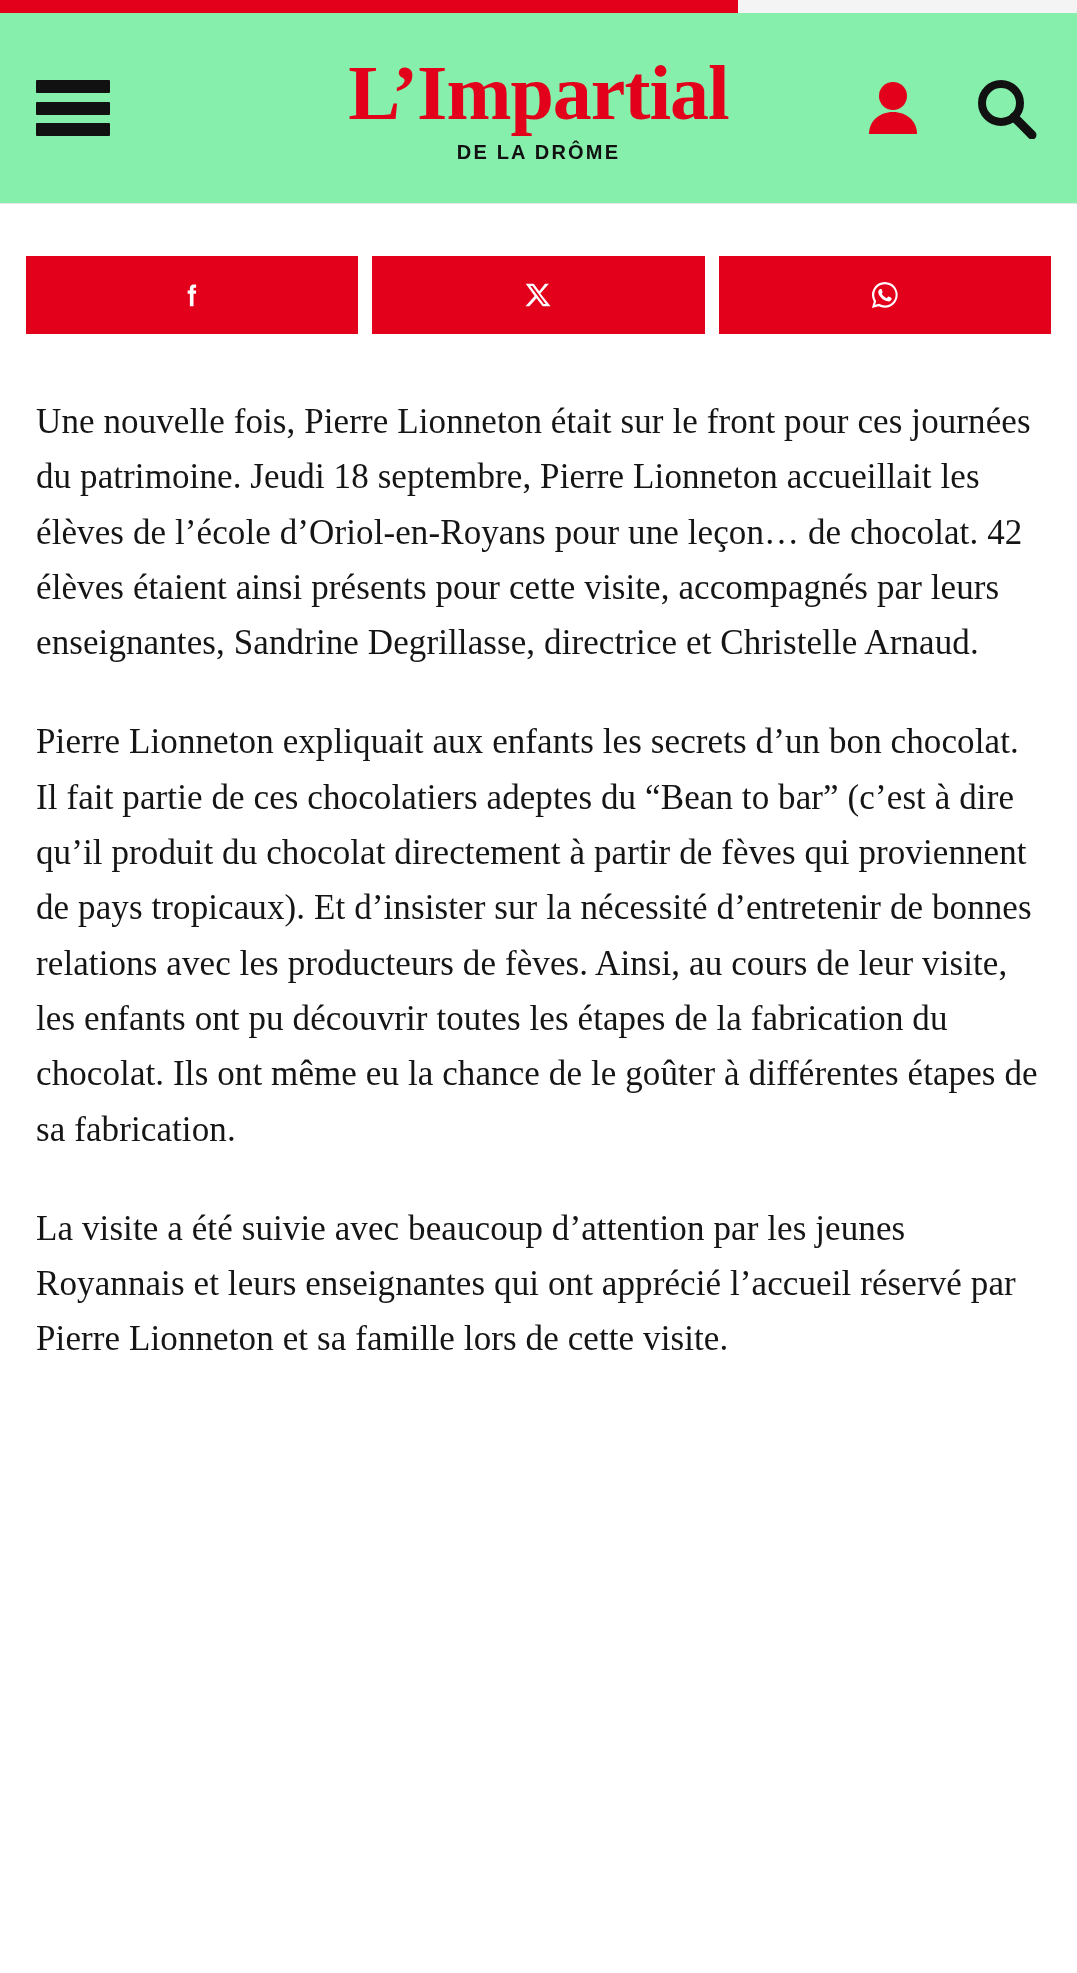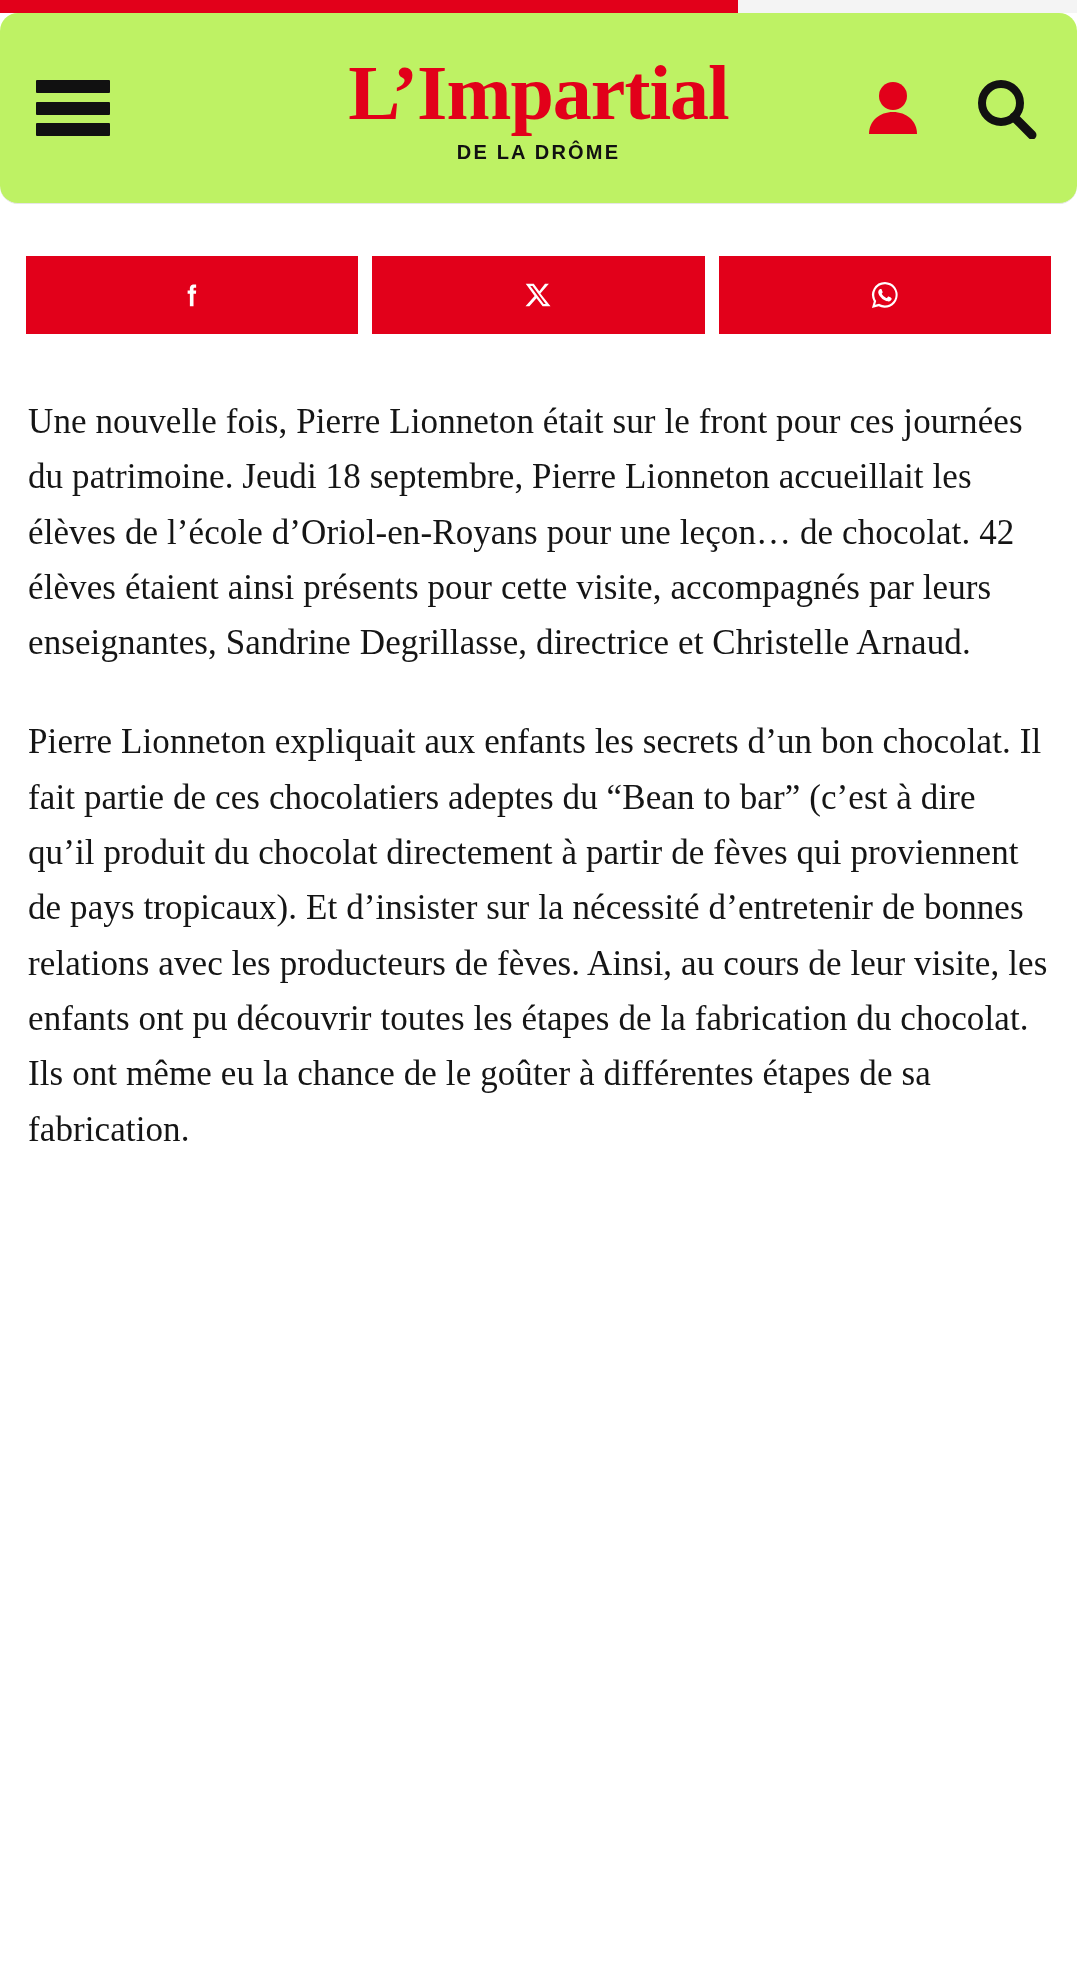--- a/index.html
+++ b/index.html
@@ -24,26 +24,25 @@
   .top-accent-fill {
     height: 13px;
     background: #e2001a;
     width: 68.5%;
   }
 
   
   .site-header {
     position: relative;
     height: 190px;
-    background: #bef264;
+    background: #86efac;
     border-bottom: 1px solid #e6e6e6;
     display: flex;
     align-items: center;
     justify-content: center;
-    border-radius: 18px;
   }
 
   .menu-button {
     position: absolute;
     left: 36px;
     top: 50%;
     transform: translateY(-50%);
     width: 74px;
     height: 56px;
     display: flex;
@@ -123,21 +122,21 @@
 
   
   .article-body {
     padding: 60px 28px 40px 28px;
   }
   .article-body p {
     font-family: "Liberation Serif", serif;
     font-size: 35px;
     line-height: 1.58;
     color: #151515;
-    margin: 0 0 44px 0;
+    margin: 0 0 44px 8px;
     letter-spacing: 0.1px;
   }
   .article-body p:last-child { margin-bottom: 0; }
 </style>
 </head>
 <body>
 
 <div class="top-accent-wrap">
   <div class="top-accent-fill" id="progress-fill" style="width: 68.5%; background: rgb(226, 0, 26);"></div>
 </div>
@@ -188,13 +187,14 @@
   <button class="share-btn">
     <svg width="32" height="32" viewBox="0 0 24 24">
       <path fill="#ffffff" d="M12 2.2A9.7 9.7 0 0 0 3.6 16.8L2.2 21.8l5.1-1.3A9.7 9.7 0 1 0 12 2.2zm0 17.7a8 8 0 0 1-4.1-1.1l-.3-.2-3 .8.8-2.9-.2-.3A8 8 0 1 1 12 19.9zm4.4-5.9c-.2-.1-1.4-.7-1.7-.8s-.4-.1-.5.1-.6.8-.8.9-.3.2-.5 0a6.6 6.6 0 0 1-3.3-2.9c-.2-.4.2-.4.6-1.2a.4.4 0 0 0 0-.4c0-.1-.5-1.3-.7-1.8s-.4-.4-.5-.4h-.5a.9.9 0 0 0-.7.3 2.8 2.8 0 0 0-.9 2.1 4.9 4.9 0 0 0 1 2.6 11 11 0 0 0 4.2 3.7c1.6.6 2.2.7 3 .6a2.5 2.5 0 0 0 1.7-1.2 2.1 2.1 0 0 0 .1-1.2c-.1-.1-.3-.2-.5-.3z"></path>
     </svg>
   </button>
 </div>
 
 <article class="article-body">
   <p>Une nouvelle fois, Pierre Lionneton était sur le front pour ces journées du patrimoine. Jeudi 18 septembre, Pierre Lionneton accueillait les élèves de l’école d’Oriol-en-Royans pour une leçon… de chocolat. 42 élèves étaient ainsi présents pour cette visite, accompagnés par leurs enseignantes, Sandrine Degrillasse, directrice et Christelle Arnaud.</p>
   <p>Pierre Lionneton expliquait aux enfants les secrets d’un bon chocolat. Il fait partie de ces chocolatiers adeptes du “Bean to bar” (c’est à dire qu’il produit du chocolat directement à partir de fèves qui proviennent de pays tropicaux). Et d’insister sur la nécessité d’entretenir de bonnes relations avec les producteurs de fèves. Ainsi, au cours de leur visite, les enfants ont pu découvrir toutes les étapes de la fabrication du chocolat. Ils ont même eu la chance de le goûter à différentes étapes de sa fabrication.</p>
+  <p>La visite a été suivie avec beaucoup d’attention par les jeunes Royannais et leurs enseignantes qui ont apprécié l’accueil réservé par Pierre Lionneton et sa famille lors de cette visite.</p>
 </article>
 
 </body></html>

